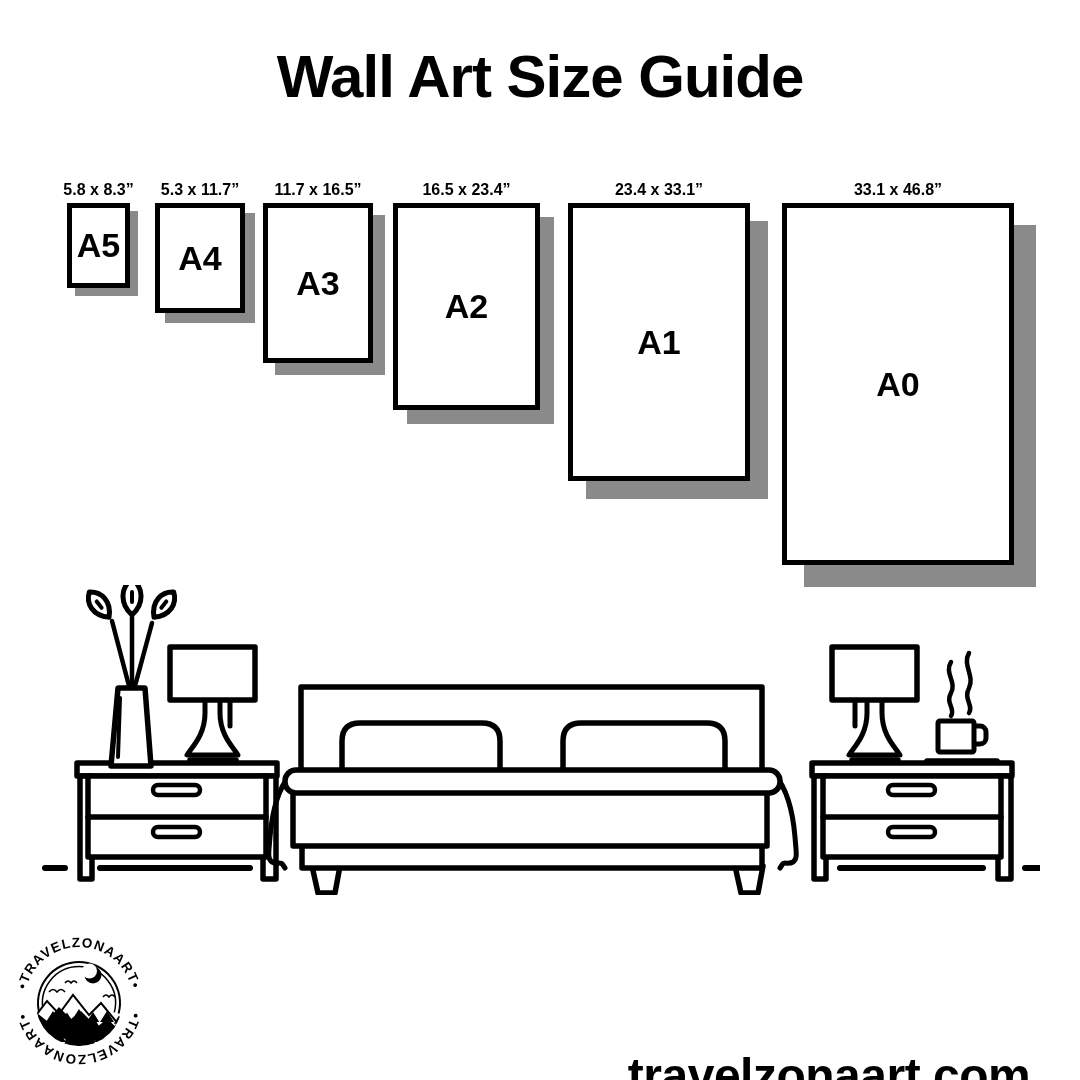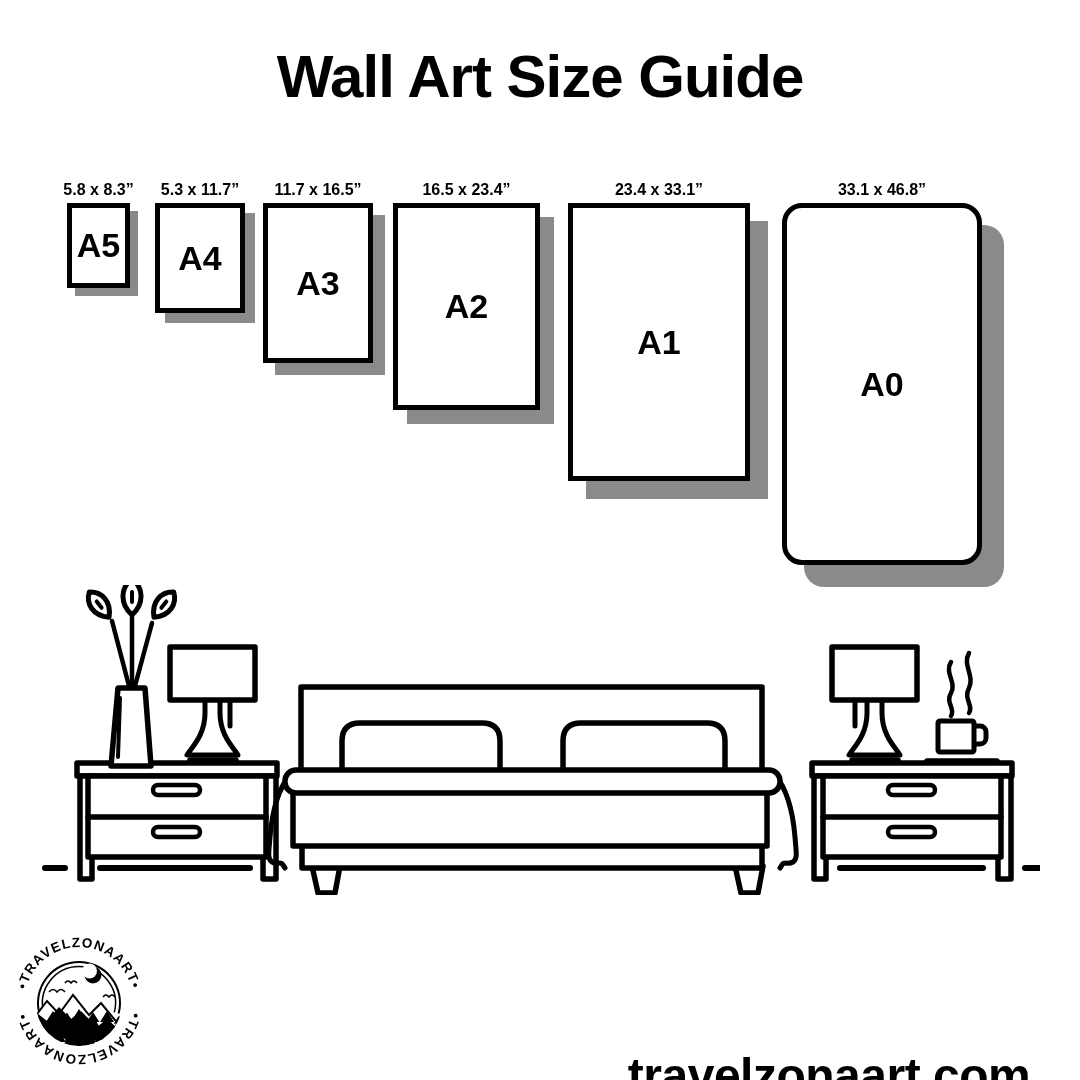--- a/index.html
+++ b/index.html
@@ -38,21 +38,21 @@
     color:var(--ink);
   }
   .frame .name{
     font-size:34px;font-weight:bold;color:var(--ink);
   }
   .f0{left:67px; top:203px;width:63px; height:85px; box-shadow:8px 8px 0 var(--shadow);}
   .f1{left:155px;top:203px;width:90px; height:110px;box-shadow:10px 10px 0 var(--shadow);}
   .f2{left:263px;top:203px;width:110px;height:160px;box-shadow:12px 12px 0 var(--shadow);}
   .f3{left:393px;top:203px;width:147px;height:207px;box-shadow:14px 14px 0 var(--shadow);align-items:center;}
   .f4{left:568px;top:203px;width:182px;height:278px;box-shadow:18px 18px 0 var(--shadow);}
-  .f5{left:782px;top:203px;width:200px;height:362px;box-shadow:22px 22px 0 var(--shadow);border-radius:20px;}
+  .f5{left:782px;top:203px;width:232px;height:362px;box-shadow:22px 22px 0 var(--shadow);}
   
   .scene{
     position:absolute;left:40px;top:585px;
     width:1000px;height:310px;
     color:var(--ink);
   }
   
   .logo{
     position:absolute;left:13px;top:935px;
     width:132px;height:132px;

